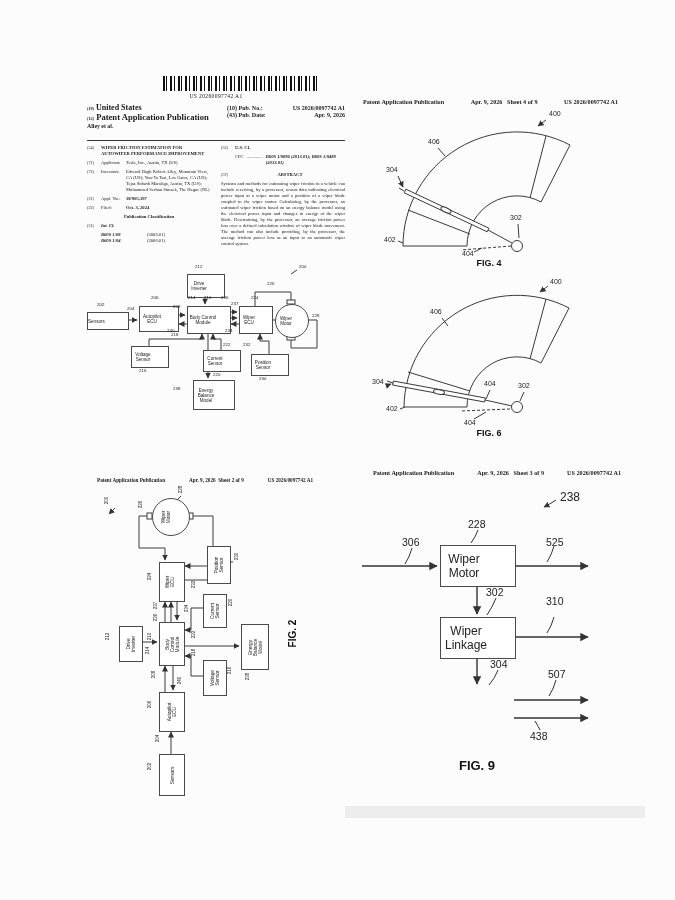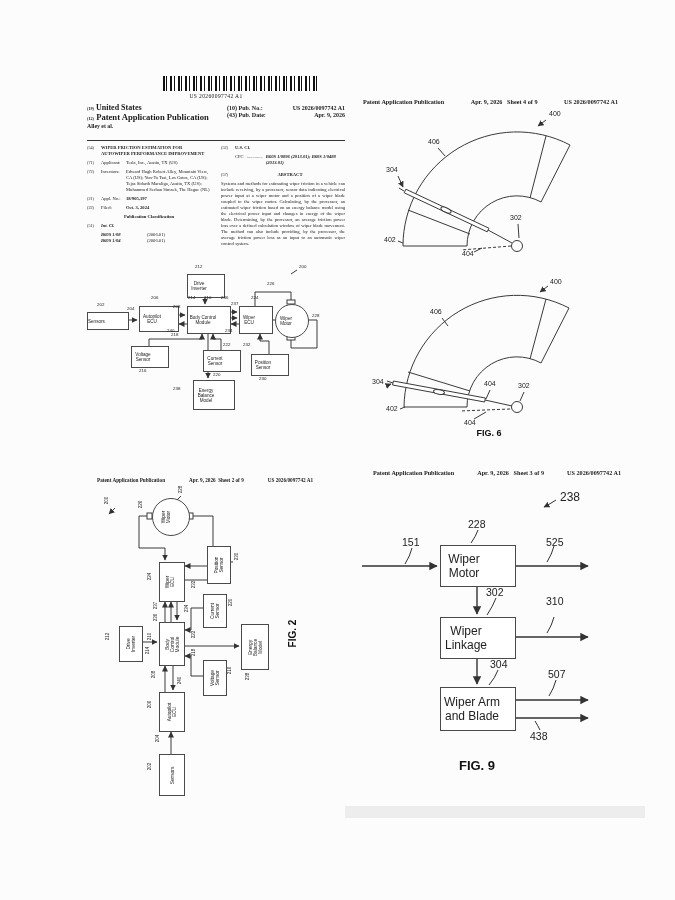--- a/index.html
+++ b/index.html
@@ -246,20 +246,21 @@
         <line x1="160" y1="118" x2="161" y2="132"></line>
       </g>
     </svg>
     <div class="num fig45-num" style="left:191px;top:4px">400</div>
     <div class="num fig45-num" style="left:70px;top:32px">406</div>
     <div class="num fig45-num" style="left:28px;top:60px">304</div>
     <div class="num fig45-num" style="left:26px;top:130px">402</div>
     <div class="num fig45-num" style="left:104px;top:144px">404</div>
     <div class="num fig45-num" style="left:152px;top:108px">302</div>
   </div>
+  <div class="caption" style="left:358px;top:258px;width:262px;font-size:9px;">FIG. 4</div>
 
   <div class="abs" style="left:358px;top:272px;width:262px;height:152px;">
     <svg width="262" height="152">
       <g stroke="#3a3a3a" stroke-width="1" fill="none">
         <path d="M 46 135 A 113 113 0 0 1 211 36 L 183 91 A 50 50 0 0 0 109 135 Z"></path>
         <line x1="172" y1="87" x2="188" y2="27"></line>
         <line x1="50" y1="100" x2="112" y2="119"></line>
         <path d="M 34.6 113 L 126.6 130 L 127.4 126 L 35.4 109 Z" fill="#fff"></path>
         <line x1="127" y1="128" x2="154" y2="134"></line>
         <ellipse cx="81" cy="120" rx="5.5" ry="2.2" transform="rotate(10 81 120)" fill="#fff"></ellipse>
@@ -400,25 +401,22 @@
         <path d="M 196 202 Q 194 210 189 218"></path>
         <path d="M 180 252 Q 178 248 175 243"></path>
       </g>
     </svg>
     <div class="fbox" style="left:80px;top:67px;width:74px;height:40px;font-size:12px">
         <span style="width:46px">Wiper Motor</span>
       </div>
     <div class="fbox" style="left:80px;top:139px;width:74px;height:40px;font-size:12px">
         <span style="width:50px">Wiper Linkage</span>
       </div>
-    <div class="fbox" style="left:80px;top:209px;width:74px;height:42px;font-size:12px">
-        <span style="width:62px">Wiper Arm and Blade</span>
-      </div>
     <div class="num fig3-num" style="left:200px;top:12px;font-size:12px">238</div>
-    <div class="num fig3-num" style="left:42px;top:58px">151</div>
+    <div class="num fig3-num" style="left:42px;top:58px">306</div>
     <div class="num fig3-num" style="left:108px;top:40px">228</div>
     <div class="num fig3-num" style="left:186px;top:58px">525</div>
     <div class="num fig3-num" style="left:126px;top:108px">302</div>
     <div class="num fig3-num" style="left:186px;top:117px">310</div>
     <div class="num fig3-num" style="left:130px;top:180px">304</div>
     <div class="num fig3-num" style="left:188px;top:190px">507</div>
     <div class="num fig3-num" style="left:170px;top:252px">438</div>
     <div class="caption" style="left:67px;top:280px;width:100px;font-size:13px;">FIG. 9</div>
   </div>
 

